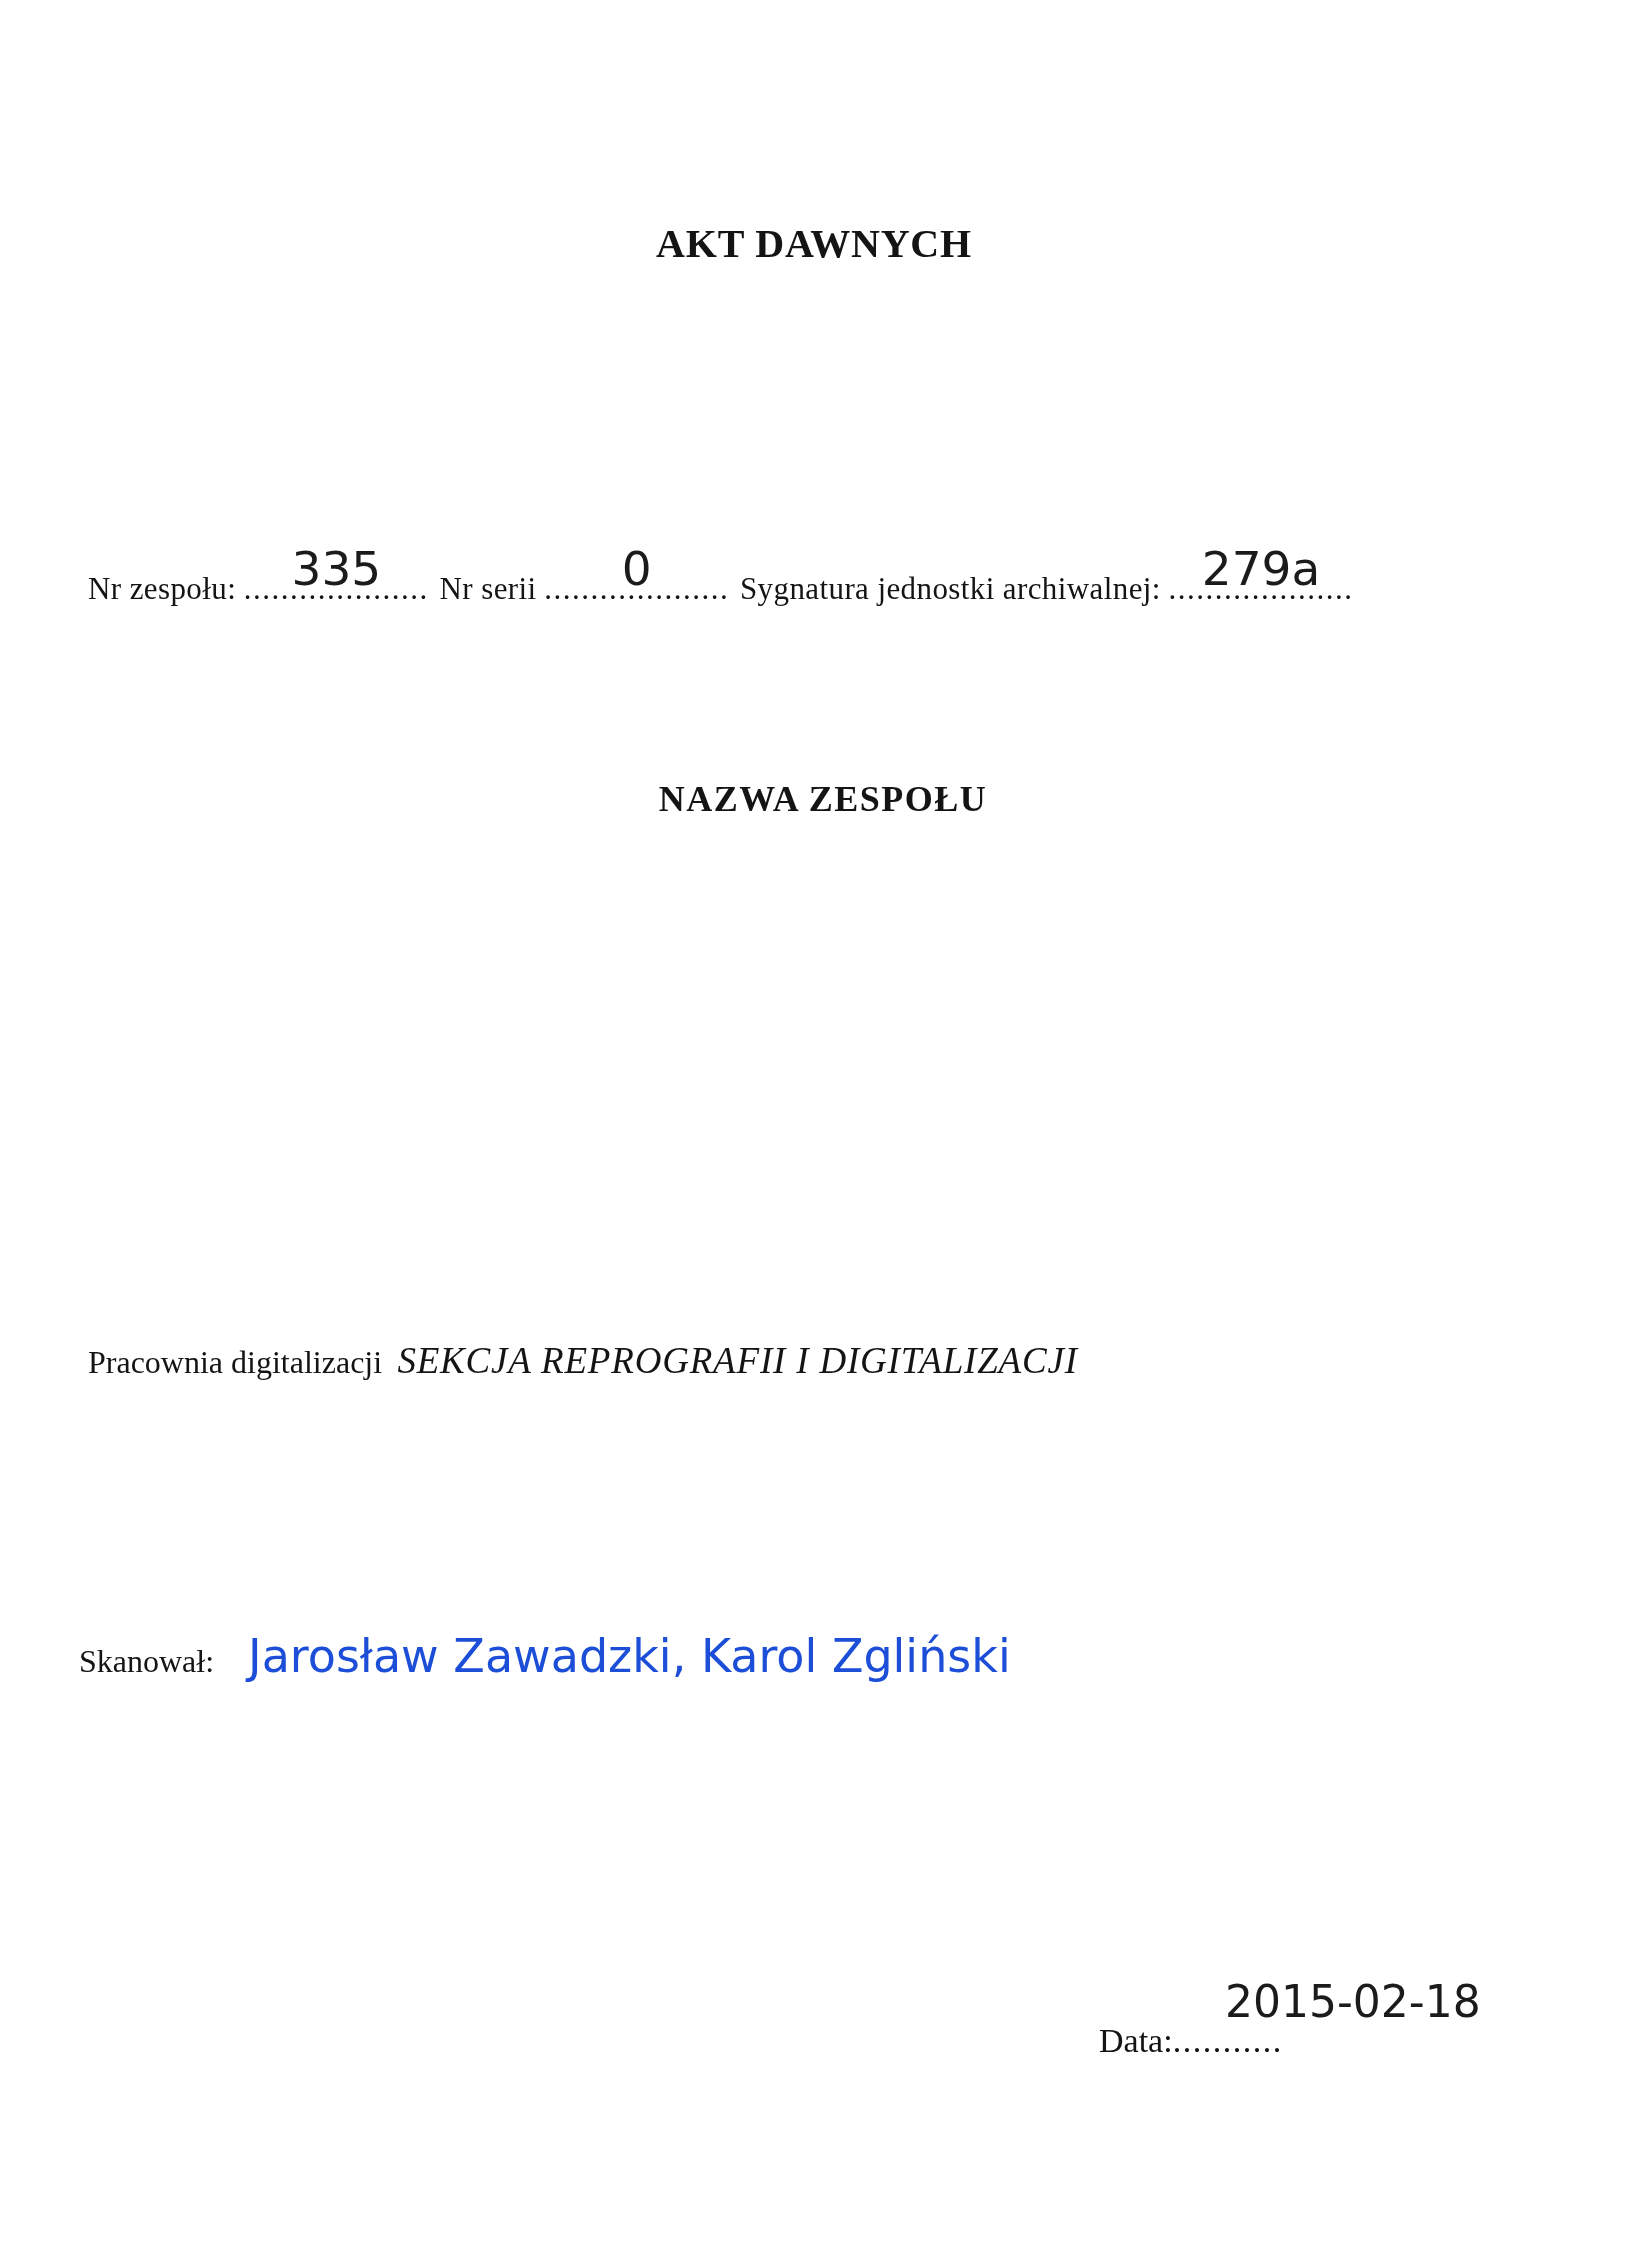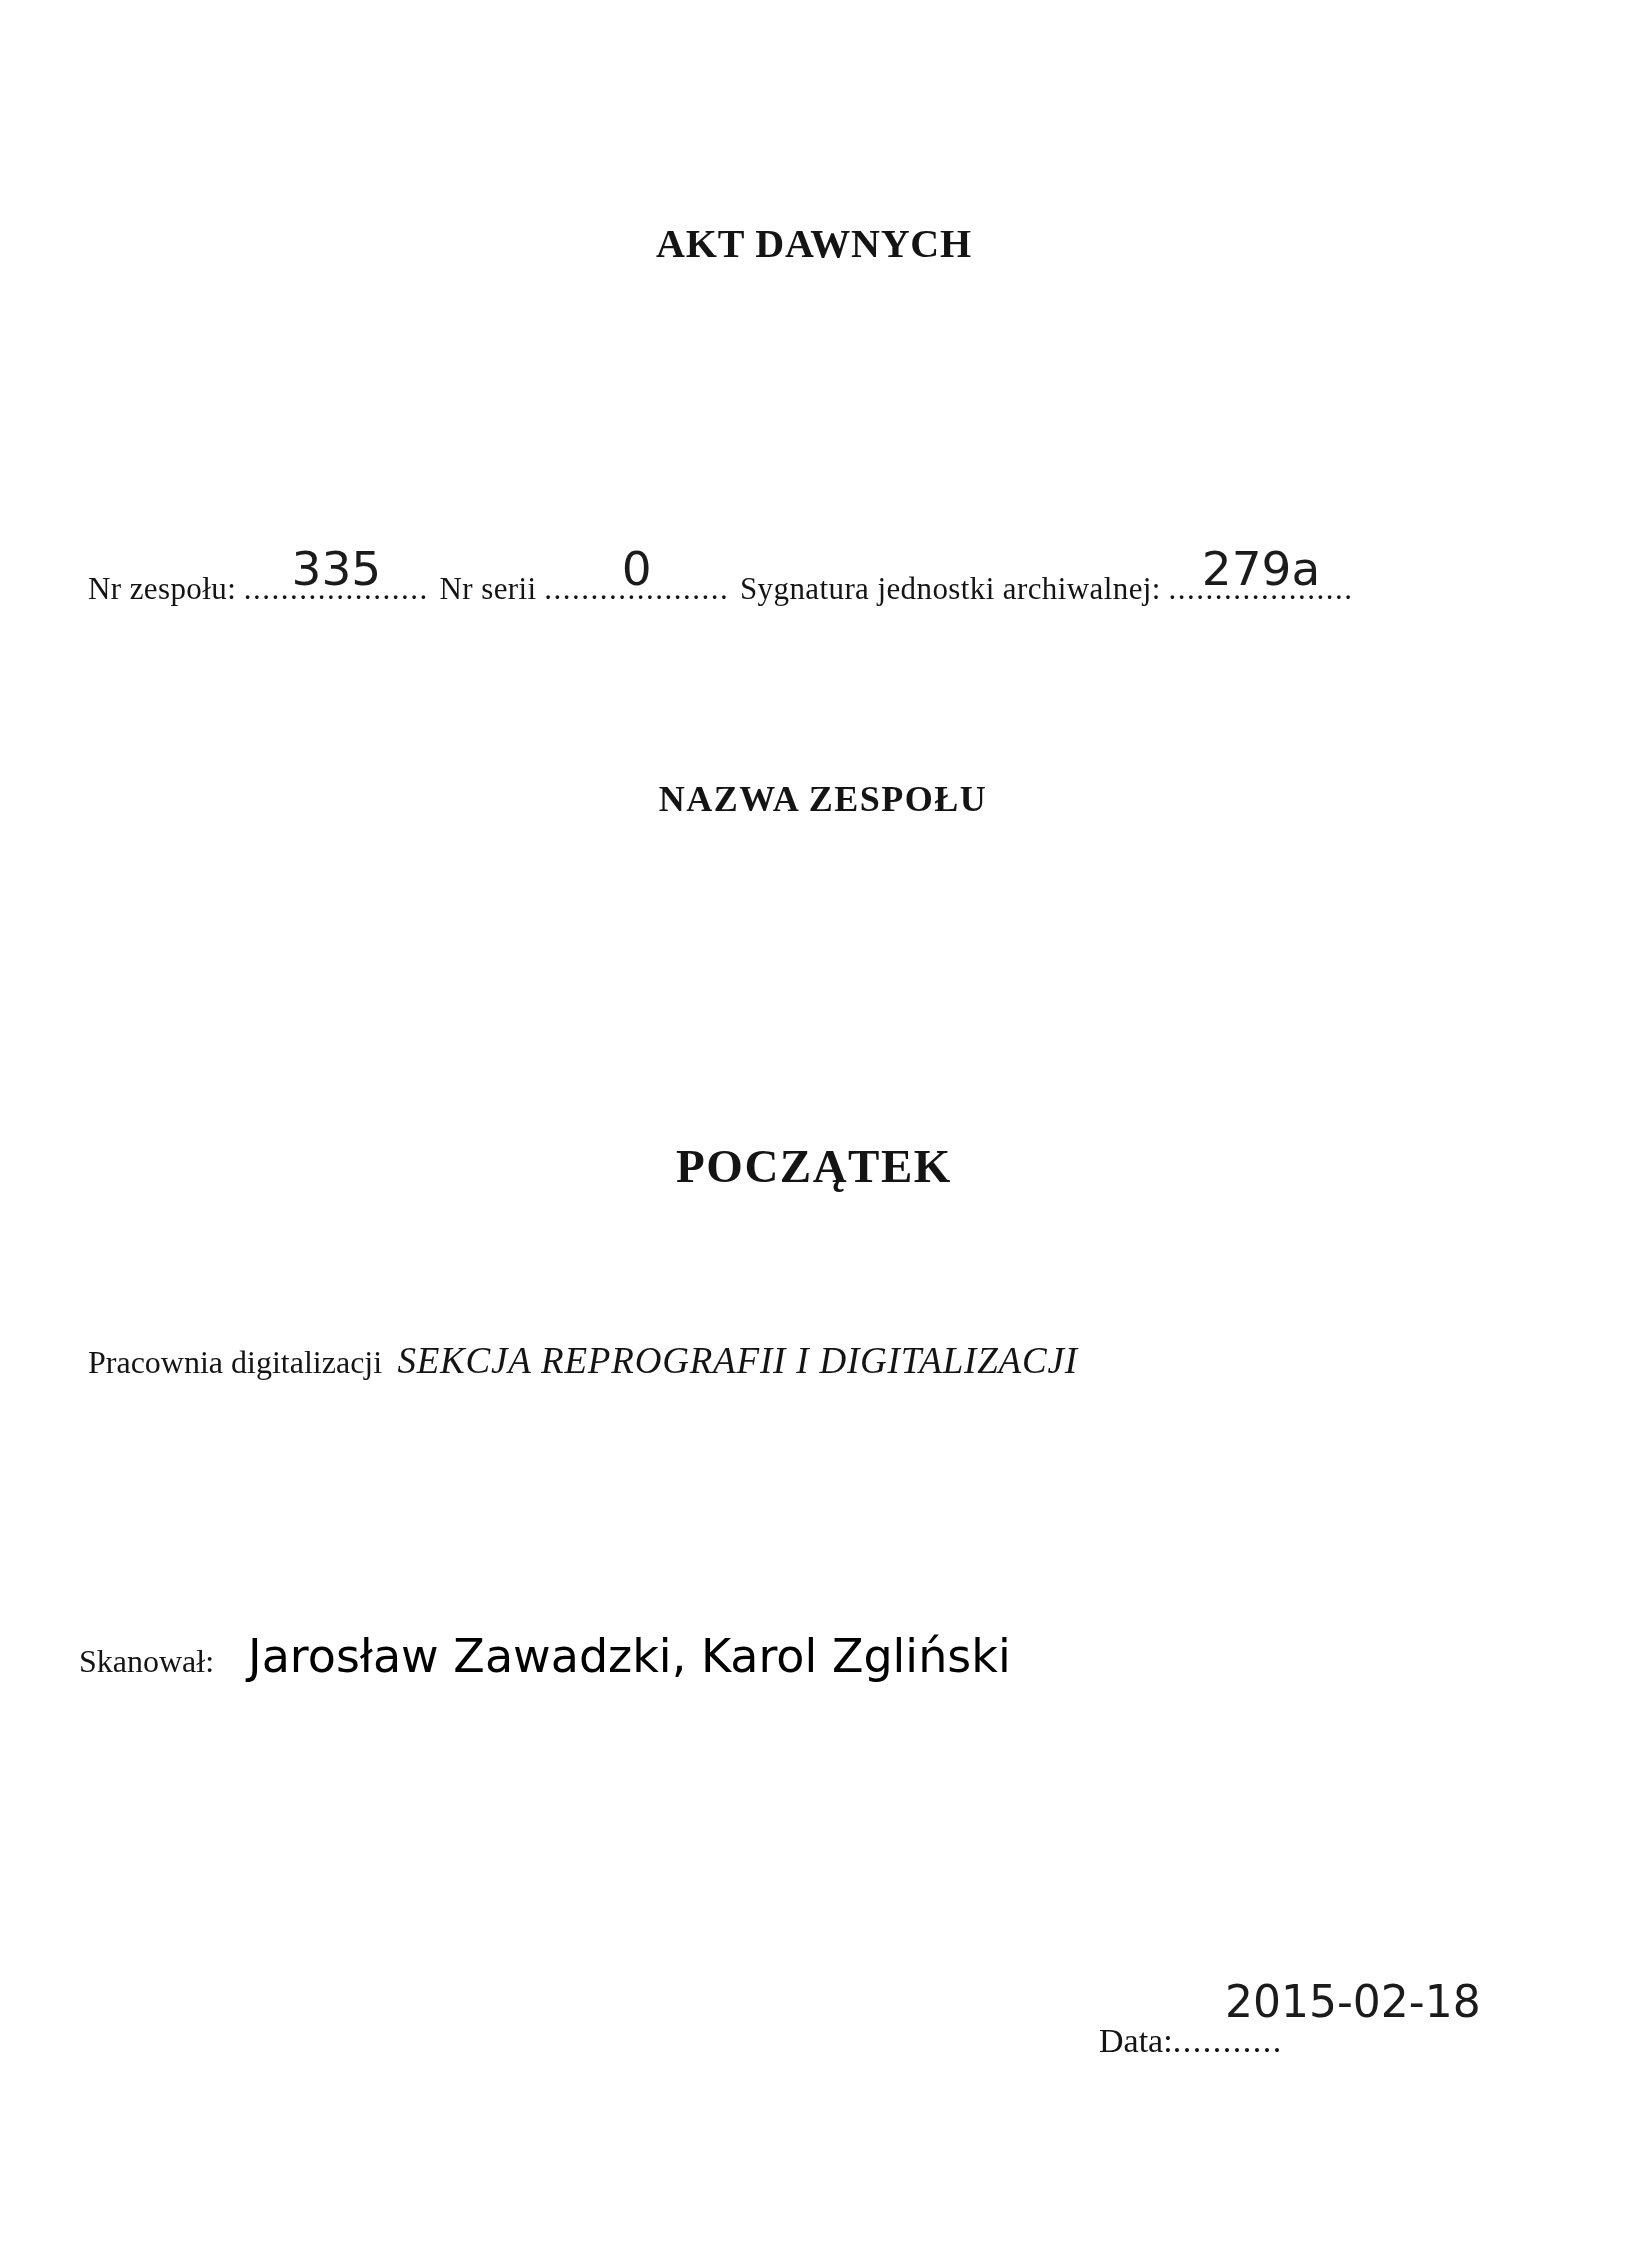--- a/index.html
+++ b/index.html
@@ -140,21 +140,21 @@
     align-items: baseline;
     white-space: nowrap;
   }
   .scanned-label {
     font-size: 32px;
   }
   .scanned-value {
     margin-left: 34px;
     font-family: "DejaVu Sans", "Liberation Sans", sans-serif;
     font-size: 46px;
-    color: #000000;
+    color: #1d4ed8;
   }
 
   
   .date-block {
     position: absolute;
     left: 1099px;
     top: 1980px;
     white-space: nowrap;
   }
   .date-row {
@@ -211,21 +211,20 @@
     <span class="dots-wrap">
       <span class="dots">....................</span>
       <span class="fill-value">279a</span>
     </span>
 
   </div>
 
   <div class="section-title">NAZWA ZESPOŁU</div>
 
 
-  <div class="position-marker">POCZĄTEK</div>
 
   <div class="digitization-line">
     <span class="digitization-label">Pracownia digitalizacji</span>
     <span class="digitization-value">SEKCJA REPROGRAFII I DIGITALIZACJI</span>
   </div>
 
   <div class="scanned-line">
     <span class="scanned-label">Skanował:</span>
     <span class="scanned-value">Jarosław Zawadzki, Karol Zgliński</span>
   </div>

